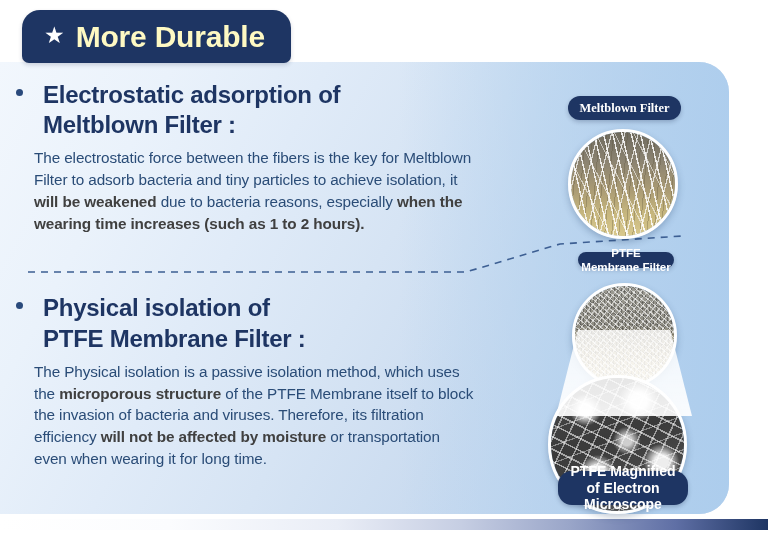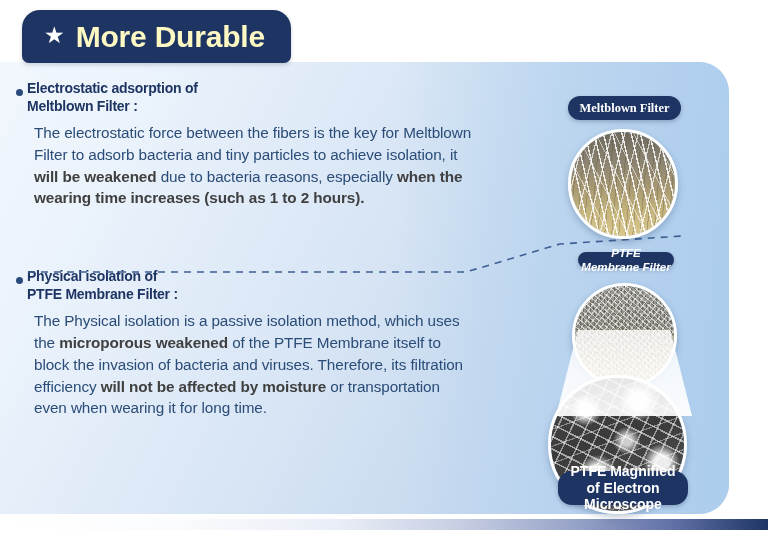--- a/index.html
+++ b/index.html
@@ -89,23 +89,23 @@
     left: 16px;
     top: 20px;
     width: 472px;
   }
 
   .block { position: relative; }
 
   .heading {
     display: flex;
     align-items: flex-start;
-    gap: 4px;
+    gap: 20px;
     color: #1e3563;
-    font-size: 14px;
+    font-size: 24px;
     font-weight: bold;
     line-height: 1.26;
     letter-spacing: -0.25px;
   }
   .bullet {
     width: 7px;
     height: 7px;
     border-radius: 50%;
     background: #2a4a7c;
     flex: none;
@@ -213,21 +213,21 @@
     font-weight: bold;
     display: flex;
     align-items: center;
     justify-content: center;
     box-shadow: 0 2px 4px rgba(20,35,70,.25);
     z-index: 5;
     line-height: 1.18;
     white-space: pre-line;
   }
   .pill-1 { left: 568px; top: 96px;  width: 113px; height: 24px; font-size: 12.4px; font-family: Liberation Serif, serif; }
-  .pill-2 { left: 578px; top: 252px; width: 96px;  height: 16px; font-size: 11.6px; font-style: italic; }
+  .pill-2 { left: 578px; top: 252px; width: 96px;  height: 16px; font-size: 11.6px; }
   .pill-3 { left: 558px; top: 471px; width: 130px; height: 34px; font-size: 14px; }
 
   
   .bottom-bar {
     position: absolute;
     left: 0;
     bottom: 6px;
     width: 768px;
     height: 11px;
     background: linear-gradient(90deg,
@@ -268,21 +268,21 @@
       </div>
       <div class="body-text"><span>The electrostatic force between the fibers is the key for Meltblown Filter to adsorb bacteria and tiny particles to achieve isolation, it </span><b>will be weakened</b><span> due to bacteria reasons, especially </span><b>when the wearing time increases (such as 1 to 2 hours).</b></div>
     </div>
 
     <div class="block" style="margin-top:59px;">
       <div class="heading">
         <span class="bullet"></span>
         <span class="heading-text">Physical isolation of
 PTFE Membrane Filter :</span>
       </div>
-      <div class="body-text"><span>The Physical isolation is a passive isolation method, which uses the </span><b>microporous weakened</b><span> of the PTFE Membrane itself to block the invasion of bacteria and viruses. Therefore, its filtration efficiency </span><b>will not be affected by moisture</b><span> or transportation even when wearing it for long time.</span></div>
+      <div class="body-text"><span>The Physical isolation is a passive isolation method, which uses the </span><b>microporous structure</b><span> of the PTFE Membrane itself to block the invasion of bacteria and viruses. Therefore, its filtration efficiency </span><b>will not be affected by moisture</b><span> or transportation even when wearing it for long time.</span></div>
     </div>
 
   </div>
 
   <div class="figures">
 
     <div class="cone" style="left:556px; top:330px; width:136px; height:86px;"></div>
 
     <div class="fig">
       <div class="circle" style="left:568px; top:129px; width:110px; height:110px;">

